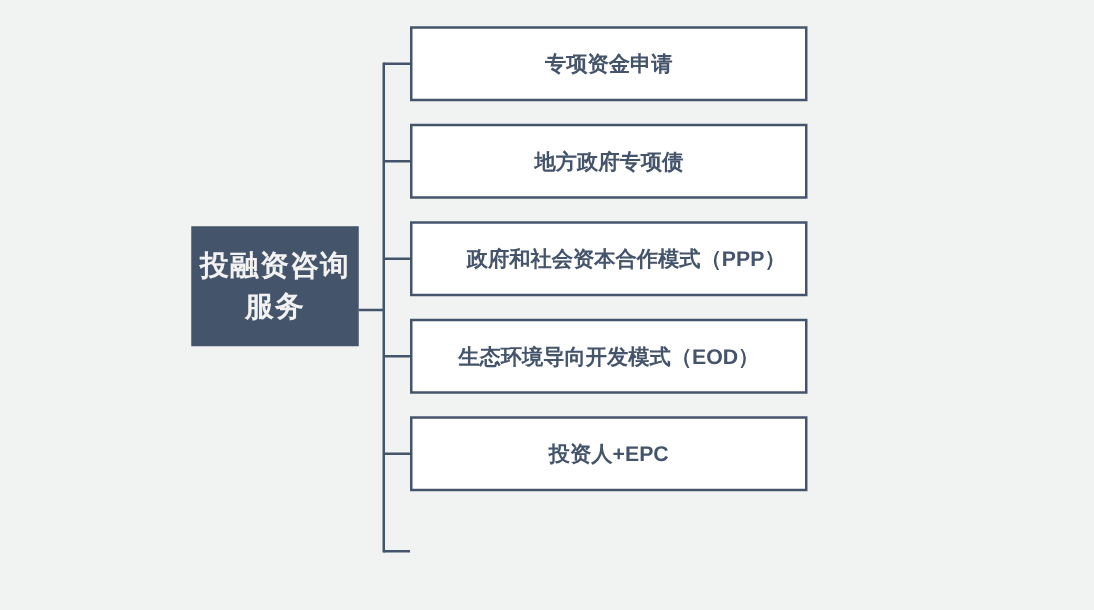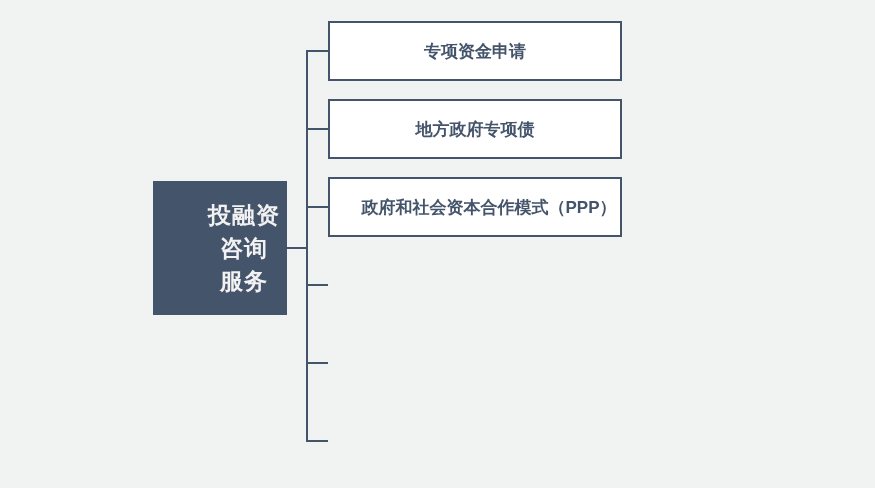--- a/index.html
+++ b/index.html
@@ -19,38 +19,37 @@
     overflow: hidden;
   }
   .canvas {
     position: relative;
     width: 875px; height: 488px;
     background: var(--background);
   }
   .root-node {
     position: absolute;
     left: 153px; top: 181px;
-    width: 134px; height: 134px;
+    width: 134px; height: 96px;
     background: var(--root_fill);
     color: var(--root_text);
     display: flex;
     flex-direction: column;
     align-items: center;
     justify-content: center;
     font-size: 23px;
     font-weight: bold;
     line-height: 33px;
     text-align: center;
     letter-spacing: 1px;
-    padding-left: 48px;
   }
   .branch-node {
     position: absolute;
     left: 328px;
-    width: 294px; height: 60px;
+    width: 318px; height: 60px;
     background: var(--box_fill);
     border: 2px solid var(--box_border);
     color: var(--box_text);
     display: flex;
     align-items: center;
     justify-content: center;
     font-size: 17px;
     font-weight: bold;
     text-align: center;
     white-space: nowrap;
@@ -96,14 +95,20 @@
 
   <div class="branch-node b1">
     <span>专项资金申请</span>
   </div>
   <div class="branch-node b2">
     <span>地方政府专项债</span>
   </div>
   <div class="branch-node b3">
     <span>政府和社会资本合作模式（PPP）</span>
   </div>
+  <div class="branch-node b4">
+    <span>生态环境导向开发模式（EOD）</span>
+  </div>
+  <div class="branch-node b5">
+    <span>投资人+EPC</span>
+  </div>
 
 </div>
 
 </body></html>

